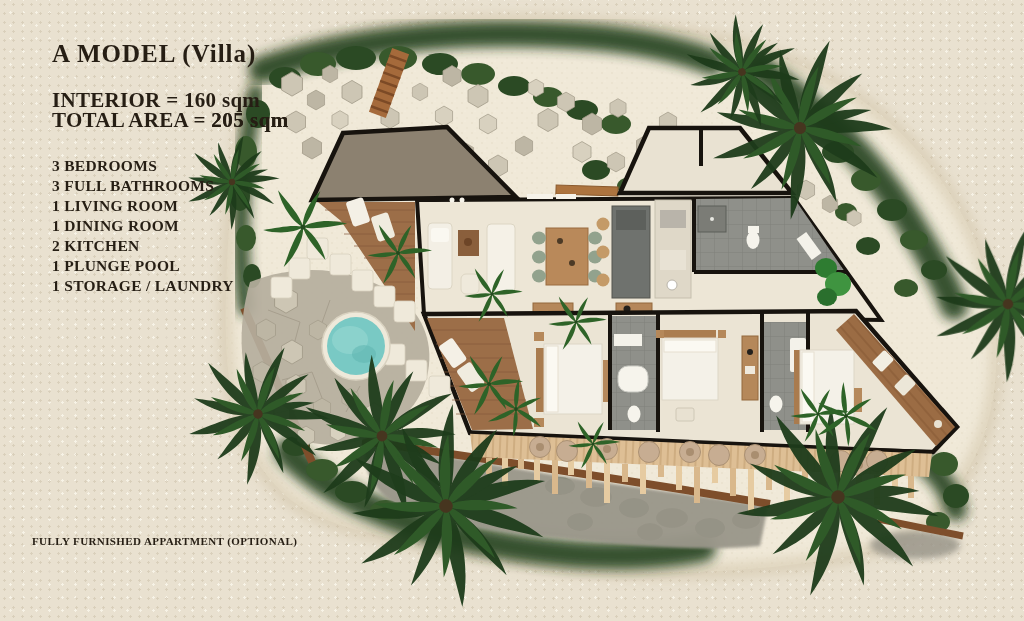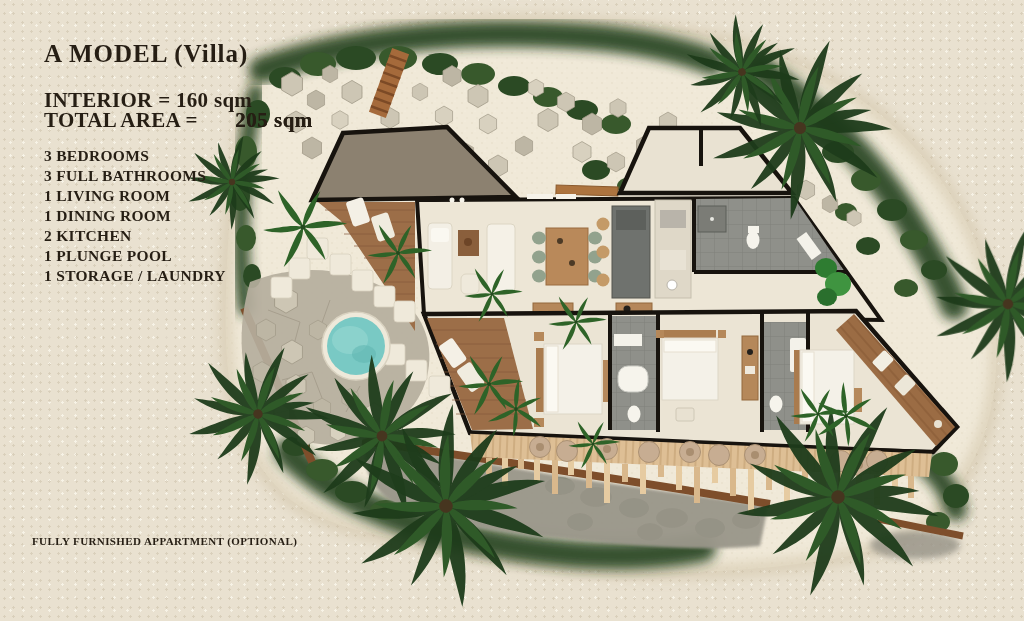--- a/index.html
+++ b/index.html
@@ -8,26 +8,26 @@
     background-color:#e9e1d0;
     background-image:
       radial-gradient(circle, rgba(198,186,162,.45) 1px, transparent 1.4px),
       radial-gradient(circle, rgba(255,252,242,.65) 1px, transparent 1.4px);
     background-size:9px 9px,13px 13px;
     background-position:0 0,4px 6px;
     font-family:"Liberation Serif", serif;
     color:#261e14;
   }
   .plan{position:absolute;left:0;top:0;width:1024px;height:621px;}
-  .textcol{position:absolute;left:44px;top:40px;z-index:5;}
+  .textcol{position:absolute;left:52px;top:40px;z-index:5;}
   .title{font-size:25px;font-weight:700;letter-spacing:1px;white-space:nowrap;}
   .title .suffix{font-weight:700;}
   .specs{margin-top:22px;font-size:21px;font-weight:700;line-height:20px;letter-spacing:.3px;}
-  .specs .heavy{text-shadow:0 0 .6px #261e14;letter-spacing:.5px;margin-left:32px;}
-  .features{margin-top:16px;font-size:15.5px;font-weight:700;line-height:20px;letter-spacing:.3px;list-style:none;padding:0;}
+  .specs .heavy{text-shadow:0 0 .6px #261e14;letter-spacing:.5px;}
+  .features{margin-top:26px;font-size:15.5px;font-weight:700;line-height:20px;letter-spacing:.3px;list-style:none;padding:0;}
   .features li{white-space:pre;}
   .footer{position:absolute;left:32px;top:530px;z-index:5;font-size:11px;font-weight:700;line-height:23px;letter-spacing:.4px;}
 </style>
 </head>
 <body>
 
 <div class="page">
 
   <svg class="plan" viewBox="0 0 1024 621">
     <defs>

